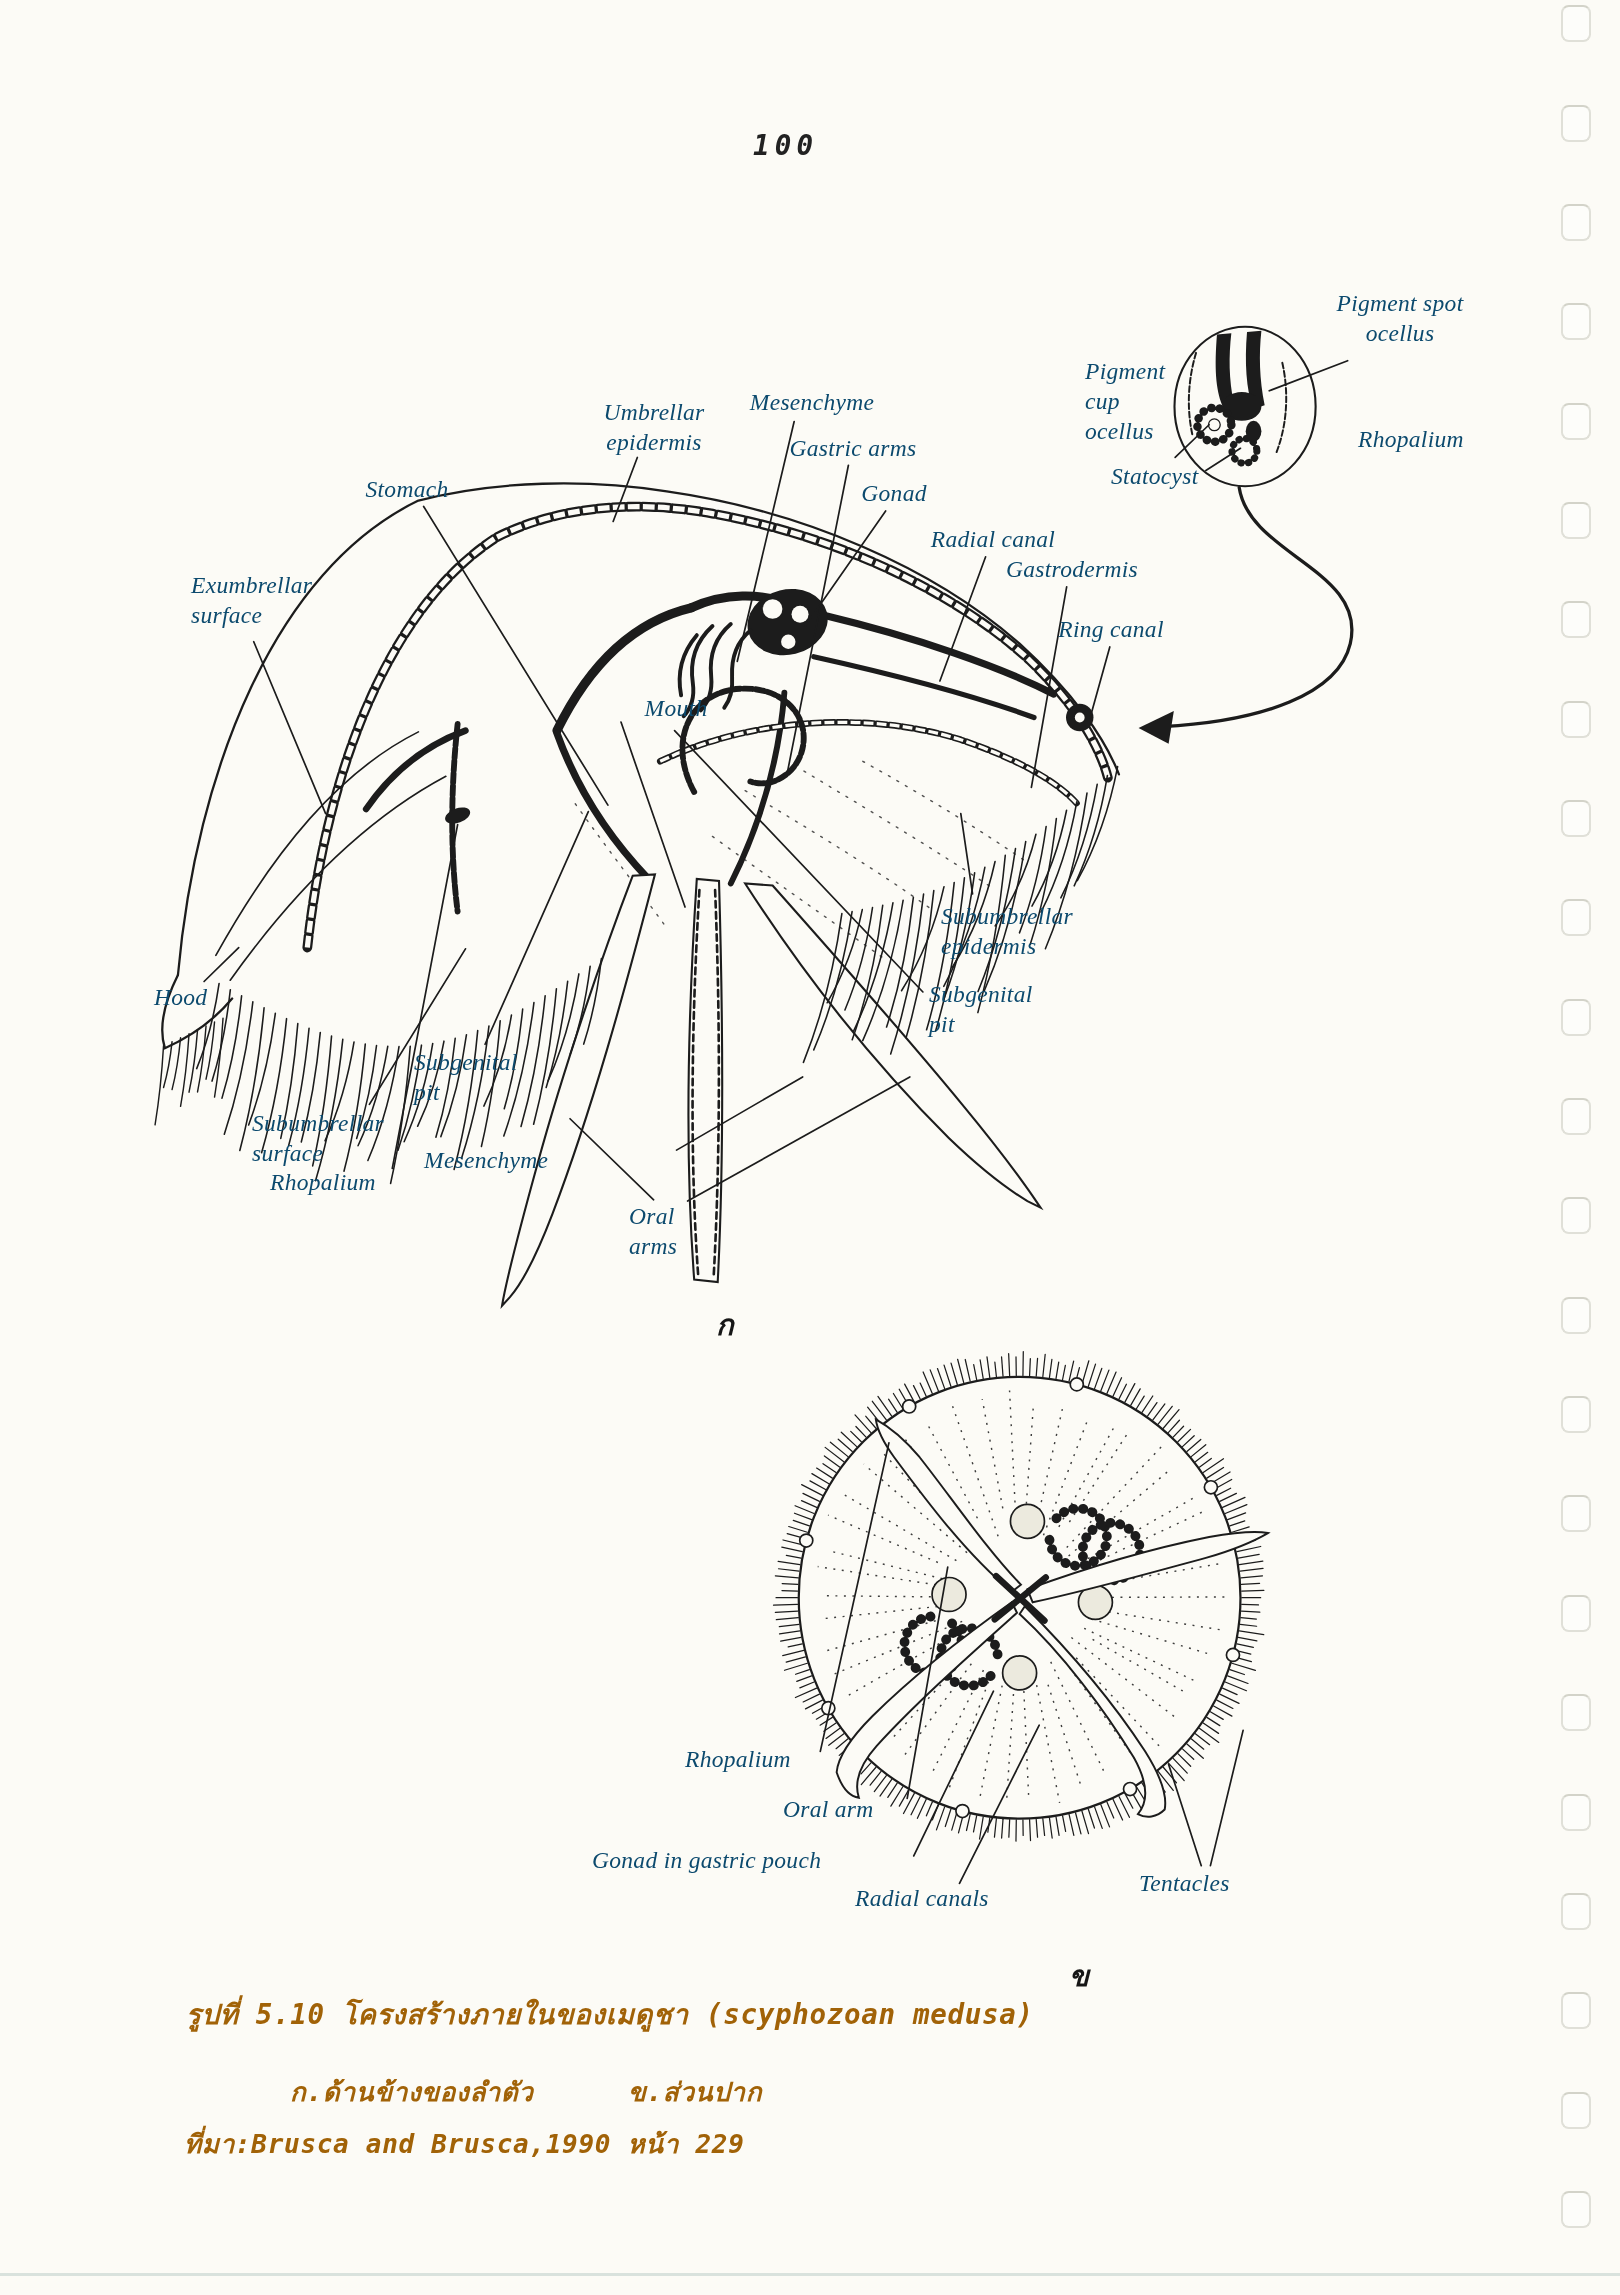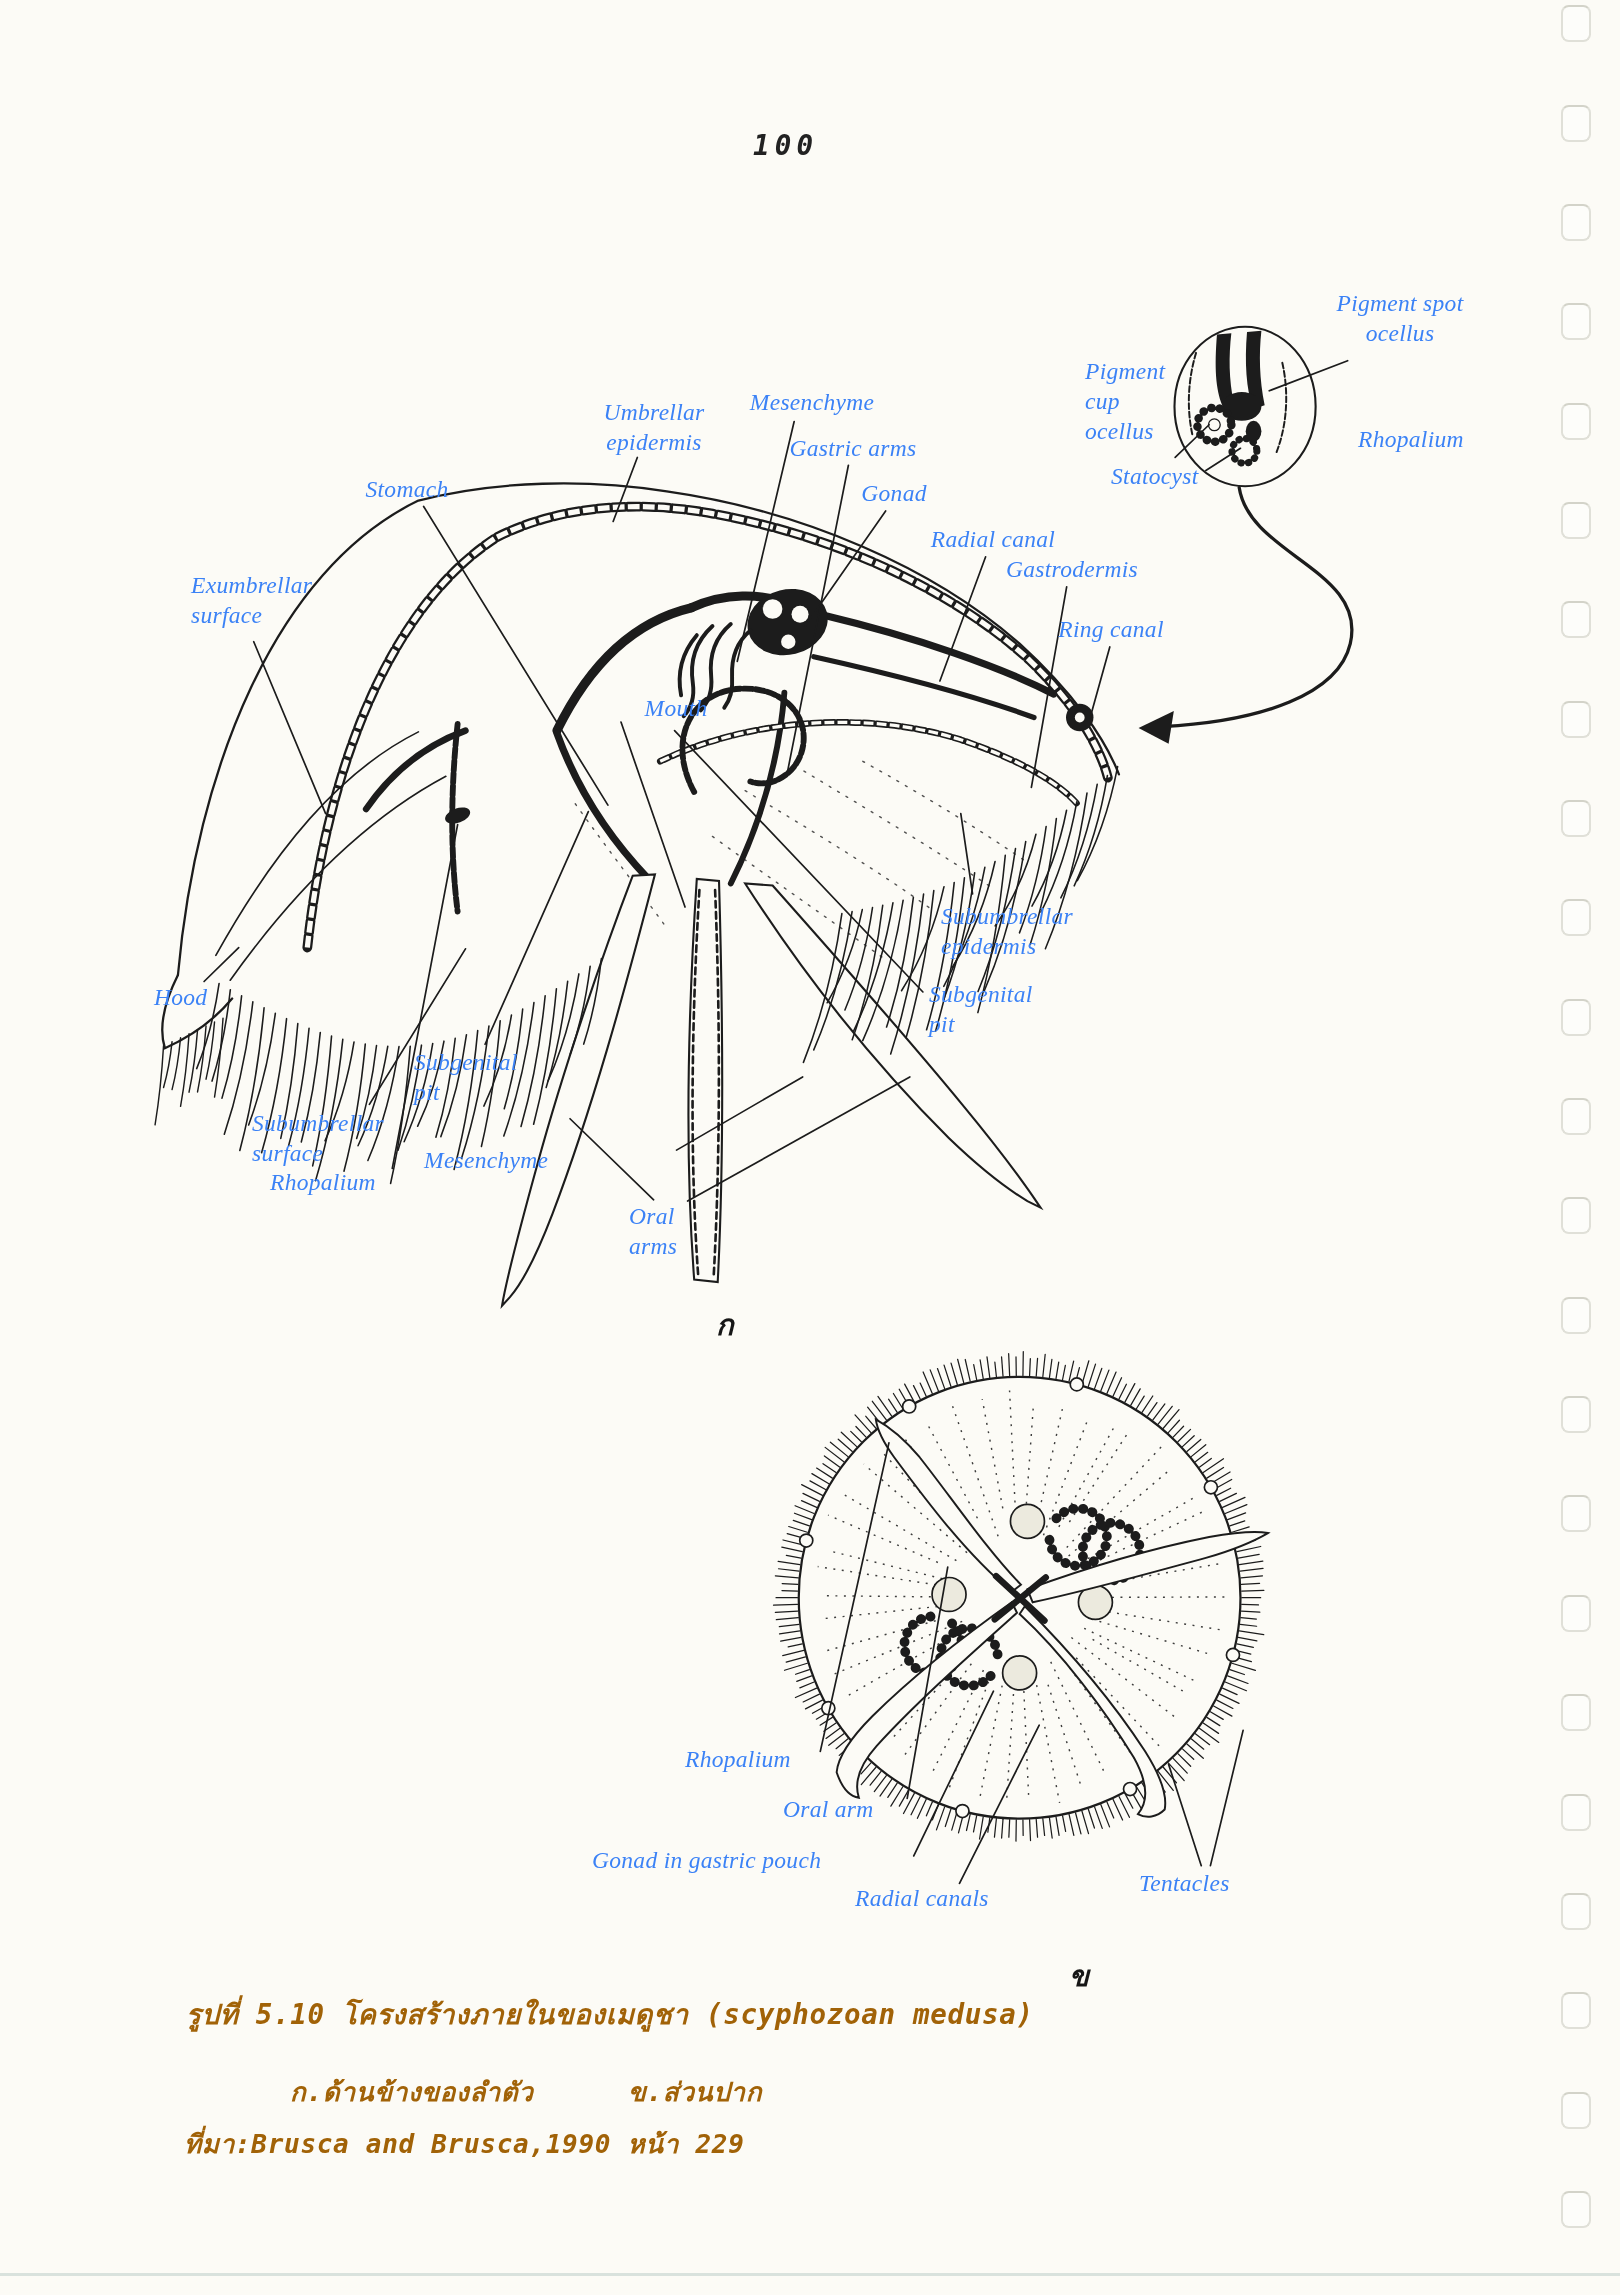--- a/index.html
+++ b/index.html
@@ -4,21 +4,21 @@
 <style>
   html,body{margin:0;padding:0;}
   body{width:1621px;height:2295px;background:#e9e9e6;font-family:"Liberation Serif",serif;}
   .page{position:relative;width:1621px;height:2295px;background:#fcfbf6;overflow:hidden;font-style:italic;}
   #art{position:absolute;left:0;top:0;width:1621px;height:2295px;}
   .ink{stroke:#1c1c1c;fill:none;stroke-linecap:round;}
   .page-number{position:absolute;left:753px;top:129px;font-family:"DejaVu Sans Mono",monospace;
     font-size:27.5px;font-weight:700;letter-spacing:5.2px;color:#222;}
   #labels{position:absolute;left:0;top:0;width:100%;height:100%;}
   .fig-label{position:absolute;font-family:"Liberation Serif",serif;font-size:23.5px;line-height:1.28;
-    color:#3b82f6;white-space:pre-line;letter-spacing:0.3px;}
+    color:#0c4a6e;white-space:pre-line;letter-spacing:0.3px;}
   .fig-label.center{transform:translateX(-50%);text-align:center;}
   .section-letter{position:absolute;font-size:29px;font-weight:700;color:#161616;
     font-family:"DejaVu Sans",sans-serif;}
   .caption{position:absolute;font-family:"DejaVu Sans Mono",monospace;font-weight:700;
     color:#a16207;font-size:26px;letter-spacing:0.7px;white-space:pre;}
   .hole{position:absolute;left:1561px;width:30px;height:37px;border-radius:7.8px;
     background:#fdfdfa;border:2px solid #e0e0d8;border-top-color:#d3d3c9;box-sizing:border-box;}
   .bottom-line{position:absolute;left:0;top:2273px;width:1621px;height:3.3px;background:#d9e2dd;}
 </style>
 </head>

